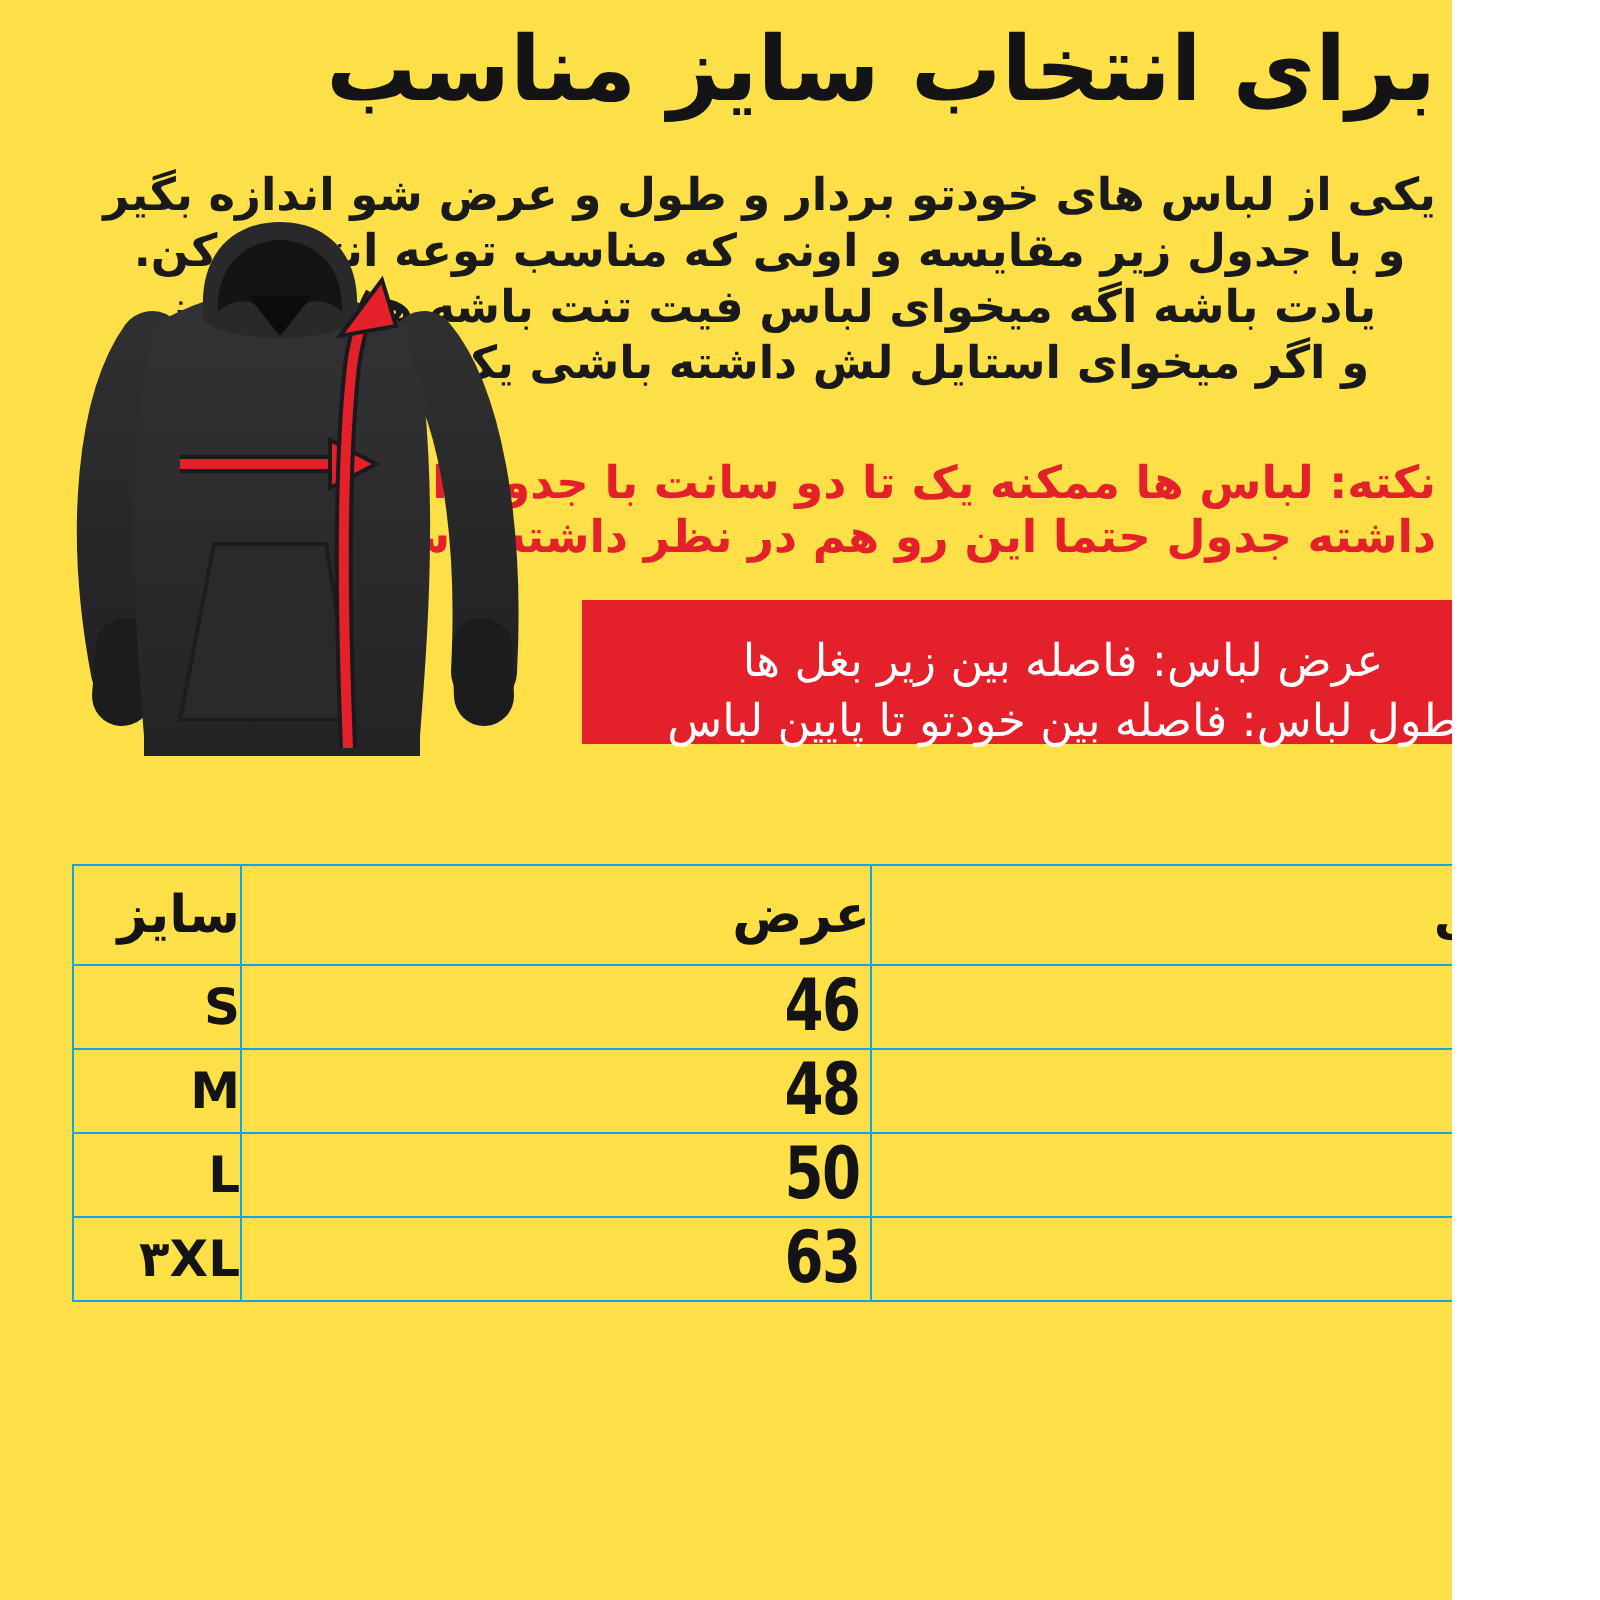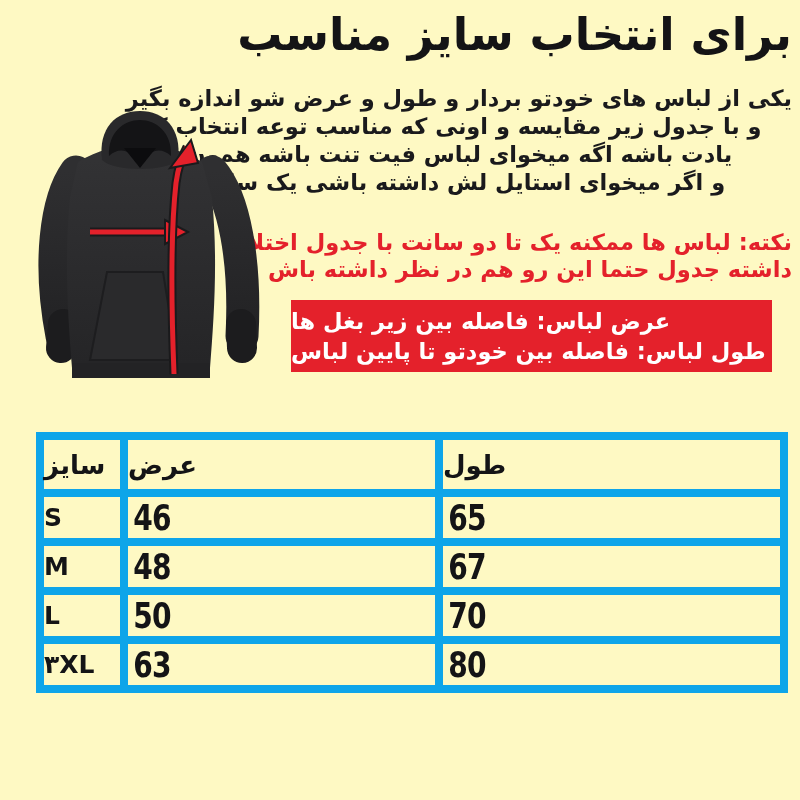--- a/index.html
+++ b/index.html
@@ -1,20 +1,20 @@
 <!DOCTYPE html>
 <html lang="fa"><head>
 <meta charset="utf-8">
 <style>
   html, body { margin: 0; padding: 0; }
   .page {
     position: relative;
-    width: 800px;
+    width: 726px;
     height: 800px;
-    background: #fef9c3;
+    background: #fde047;
     overflow: hidden;
     font-family: "DejaVu Sans", sans-serif;
     color: #161618;
   }
   .title {
     position: absolute;
     top: 8px;
     right: 8px;
     margin: 0;
     direction: rtl;
@@ -22,21 +22,21 @@
     font-size: 45px;
     font-weight: bold;
     color: #141416;
     letter-spacing: -1px;
   }
   .intro {
     position: absolute;
     top: 84px;
     right: 8px;
     direction: rtl;
-    text-align: left;
+    text-align: center;
     font-size: 22.5px;
     font-weight: bold;
     line-height: 28px;
     color: #1a1a1c;
   }
   .note {
     position: absolute;
     top: 229px;
     right: 8px;
     direction: rtl;
@@ -49,44 +49,44 @@
   .banner {
     position: absolute;
     left: 291px;
     top: 300px;
     width: 481px;
     height: 72px;
     box-sizing: border-box;
     background: #e4212b;
     color: #ffffff;
     direction: rtl;
-    text-align: left;
+    text-align: center;
     font-size: 22.5px;
-    font-weight: bold;
+    font-weight: normal;
     line-height: 30px;
-    padding-top: 6px;
+    padding-top: 16px;
   }
   .hoodie {
     position: absolute;
     left: 12px;
     top: 98px;
     width: 265px;
     height: 300px;
   }
   table.size-table {
     position: absolute;
     left: 36px;
     top: 432px;
     width: 744px;
     border-collapse: collapse;
     table-layout: fixed;
   }
   .size-table th, .size-table td {
-    border: 8px solid #0ea5e9;
-    text-align: left;
+    border: 1px solid #0ea5e9;
+    text-align: right;
     vertical-align: middle;
     padding: 0;
     color: #141416;
   }
   .size-table thead th {
     height: 49px;
     font-size: 26px;
     font-weight: bold;
   }
   .size-table tbody td { height: 40px; }

